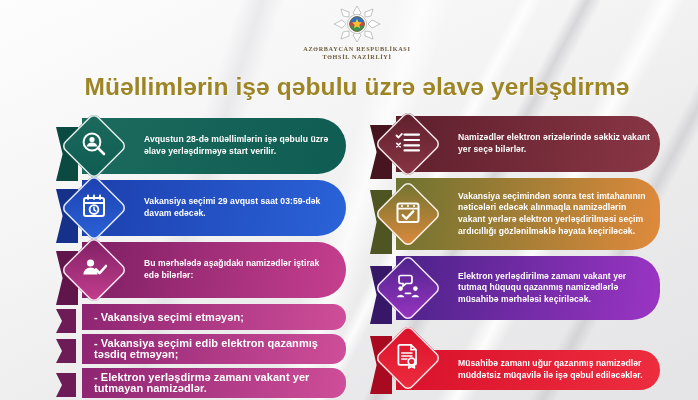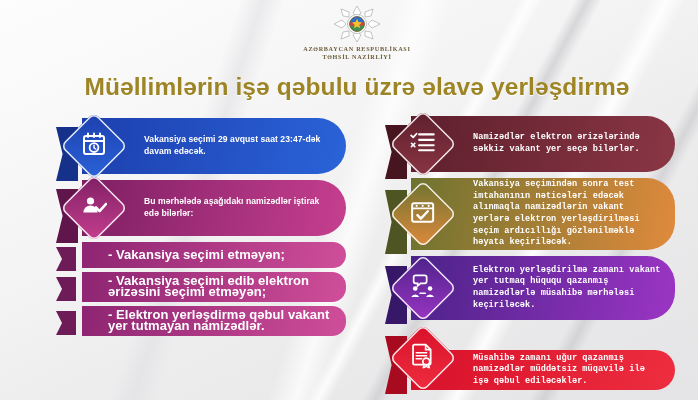--- a/index.html
+++ b/index.html
@@ -43,21 +43,21 @@
   .title{
     position:absolute;left:0;right:0;top:73px;text-align:center;z-index:4;
     font-size:24.5px;font-weight:700;letter-spacing:.1px;
     color:#9d8526;
     text-shadow:0 1px 0 #fff, 0 0 1px rgba(255,255,255,.9);
   }
 
   
   .col{position:absolute;top:0;z-index:3;}
   .col-left{left:56px;width:290px;}
-  .col-right{left:385px;width:290px;font-family:Liberation Mono, monospace;}
+  .col-right{left:370px;width:290px;}
 
   .card{position:relative;margin-bottom:6px;height:56px;}
   .card-body{
     position:absolute;left:26px;right:0;top:0;bottom:0;
     border-radius:0 28px 28px 0;
     display:flex;align-items:center;
   }
   .card-text{
     margin-left:62px;margin-right:10px;
     color:#ffffff;font-size:8.6px;font-weight:700;line-height:11.6px;
@@ -72,21 +72,21 @@
     position:absolute;left:14px;top:4px;width:48px;height:48px;
     transform:rotate(45deg);border-radius:7px;
     display:flex;align-items:center;justify-content:center;
     box-shadow:0 0 0 1.6px rgba(255,255,255,.85) inset;
   }
   .diamond .glyph{transform:rotate(-45deg);display:block;}
 
   
   .bullet{position:relative;margin-bottom:4px;height:26px;}
   .bullet .card-body{left:26px;border-radius:0 14px 14px 0;}
-  .bullet .card-text{margin-left:26px;font-size:13px;line-height:10.6px;}
+  .bullet .card-text{margin-left:12px;font-size:11px;line-height:10.6px;}
   .bullet .tail{top:5px;height:24px;width:20px;}
 
   .h-tall{height:64px;}
   .h-xtall{height:72px;}
   .h-b2{height:30px;}
 </style>
 </head>
 <body>
 
 <div id="stage">
@@ -116,25 +116,41 @@
     <div class="ministry">
       <div>AZƏRBAYCAN RESPUBLİKASI</div>
       <div>TƏHSİL NAZİRLİYİ</div>
     </div>
   </div>
 
   <div class="title" style="color: rgb(157, 133, 38);">Müəllimlərin işə qəbulu üzrə əlavə yerləşdirmə</div>
 
   <div class="col col-left" style="top:118px">
 
+    <div class="card">
+      <div class="tail" style="background: rgb(11, 74, 65);"></div>
+      <div class="card-body" style="background: linear-gradient(100deg, rgb(28, 107, 94) 0%, rgb(15, 92, 82) 100%);">
+        <div class="card-text">Avqustun 28-də müəllimlərin işə qəbulu üzrə əlavə yerləşdirməyə start verilir.</div>
+      </div>
+      <div class="diamond" style="background: linear-gradient(135deg, rgb(28, 107, 94) 0%, rgb(15, 92, 82) 100%);">
+        <span class="glyph">
+          <svg width="26" height="26" viewBox="0 0 26 26">
+            <circle cx="11" cy="11" r="8.4" fill="none" stroke="#fff" stroke-width="2"></circle>
+            <line x1="17" y1="17" x2="23" y2="23" stroke="#fff" stroke-width="2.6" stroke-linecap="round"></line>
+            <circle cx="11" cy="8.6" r="2.6" fill="#fff"></circle>
+            <path d="M5.6 15.6a5.6 5.6 0 0 1 10.8 0z" fill="#fff"></path>
+          </svg>
+        </span>
+      </div>
+    </div>
 
     <div class="card">
       <div class="tail" style="background: rgb(22, 49, 138);"></div>
       <div class="card-body" style="background: linear-gradient(100deg, rgb(29, 63, 174) 0%, rgb(42, 99, 216) 100%);">
-        <div class="card-text">Vakansiya seçimi 29 avqust saat 23:47-dək davam edəcək.</div>
+        <div class="card-text">Vakansiya seçimi 29 avqust saat 03:59-dək davam edəcək.</div>
       </div>
       <div class="diamond" style="background: linear-gradient(135deg, rgb(29, 63, 174) 0%, rgb(42, 99, 216) 100%);">
         <span class="glyph">
           <svg width="26" height="26" viewBox="0 0 26 26">
             <rect x="3" y="5" width="20" height="18" rx="2" fill="none" stroke="#fff" stroke-width="2"></rect>
             <line x1="3" y1="10" x2="23" y2="10" stroke="#fff" stroke-width="2"></line>
             <line x1="7" y1="2.4" x2="7" y2="6" stroke="#fff" stroke-width="2" stroke-linecap="round"></line>
             <line x1="13" y1="2.4" x2="13" y2="6" stroke="#fff" stroke-width="2" stroke-linecap="round"></line>
             <line x1="19" y1="2.4" x2="19" y2="6" stroke="#fff" stroke-width="2" stroke-linecap="round"></line>
             <circle cx="13" cy="16.6" r="4.4" fill="none" stroke="#fff" stroke-width="1.8"></circle>
@@ -163,28 +179,28 @@
     <div class="bullet">
       <div class="tail" style="background: rgb(109, 28, 88);"></div>
       <div class="card-body" style="background: linear-gradient(100deg, rgb(142, 37, 114) 0%, rgb(207, 78, 153) 100%);">
         <div class="card-text">- Vakansiya seçimi etməyən;</div>
       </div>
     </div>
 
     <div class="bullet h-b2">
       <div class="tail" style="background: rgb(109, 28, 88);"></div>
       <div class="card-body" style="background: linear-gradient(100deg, rgb(142, 37, 114) 0%, rgb(207, 78, 153) 100%);">
-        <div class="card-text">- Vakansiya seçimi edib elektron ərizəsini seçimi etməyən;</div>
+        <div class="card-text">- Vakansiya seçimi edib elektron qazanmış təsdiq etməyən;</div>
       </div>
     </div>
 
     <div class="bullet h-b2">
       <div class="tail" style="background: rgb(109, 28, 88);"></div>
       <div class="card-body" style="background: linear-gradient(100deg, rgb(142, 37, 114) 0%, rgb(207, 78, 153) 100%);">
-        <div class="card-text">- Elektron yerləşdirmə qəbul vakant yer tutmayan namizədlər.</div>
+        <div class="card-text">- Elektron yerləşdirmə zamanı vakant yer tutmayan namizədlər.</div>
       </div>
     </div>
 
   </div>
 
   <div class="col col-right" style="top:116px">
 
     <div class="card">
       <div class="tail" style="background: rgb(70, 21, 31);"></div>
       <div class="card-body" style="background: linear-gradient(100deg, rgb(94, 31, 44) 0%, rgb(138, 54, 69) 100%);">

